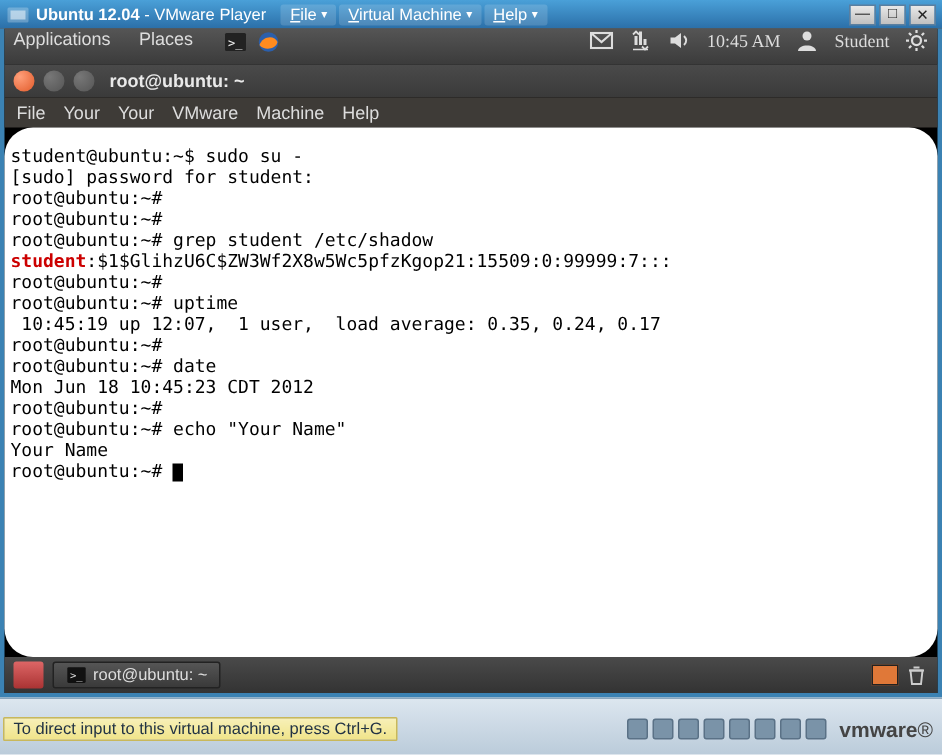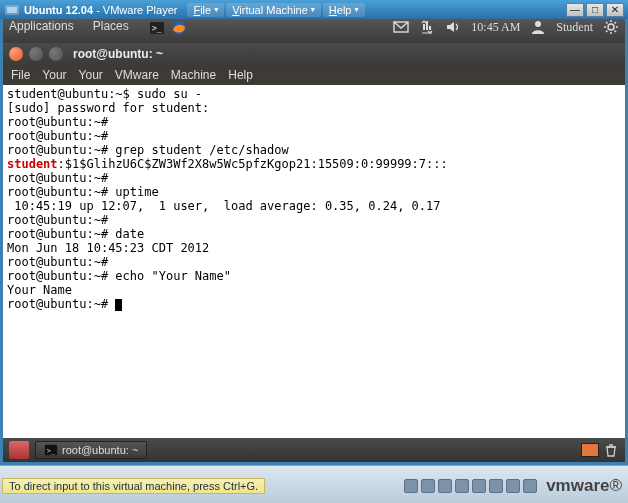--- a/index.html
+++ b/index.html
@@ -31,38 +31,38 @@
   
   .term-window { position: absolute; left: 0; right: 0; top: 24px; bottom: 24px; display: flex; flex-direction: column; }
   .term-title { height: 22px; background: linear-gradient(#4a4a4a,#3a3a3a); display: flex; align-items: center; padding: 0 6px; gap: 6px; }
   .term-title .wbtn { width: 14px; height: 14px; border-radius: 50%; display: inline-block; }
   .wbtn.close { background: radial-gradient(circle at 30% 30%, #ff9f7a, #e25b2a); }
   .wbtn.min   { background: radial-gradient(circle at 30% 30%, #777, #555); }
   .wbtn.max   { background: radial-gradient(circle at 30% 30%, #777, #555); }
   .term-title .title-text { color: #e9e9e9; font-size: 12px; font-weight: bold; margin-left: 4px; }
   .term-menu { height: 20px; background: #3e3b37; display: flex; align-items: center; gap: 12px; padding: 0 8px; color: #ddd; font-size: 12px; }
   .term-menu span { cursor: pointer; }
-  .term-body { flex: 1; background: #fff; color: #000; font-family: "DejaVu Sans Mono","Courier New",monospace; font-size: 12px; line-height: 14px; padding: 2px 4px; white-space: pre; overflow: hidden; }
+  .term-body { flex: 1; background: #fff; color: #000; font-family: "DejaVu Sans Mono","Courier New",monospace; font-size: 12px; line-height: 14px; padding: 12px 4px; white-space: pre; overflow: hidden; border-radius: 19px; }
   .term-body .red { color: #cc0000; font-weight: bold; }
   .cursor { display: inline-block; width: 7px; height: 12px; background: #000; vertical-align: text-bottom; }
 
   
   .ubuntu-bottom { position: absolute; left: 0; right: 0; bottom: 0; height: 24px; background: linear-gradient(#4a4a4a,#333); display: flex; align-items: center; padding: 0 6px; gap: 6px; }
   .ubuntu-bottom .desk-btn { width: 20px; height: 18px; background: linear-gradient(#d66,#a33); border-radius: 2px; }
   .ubuntu-bottom .task { background: linear-gradient(#555,#3a3a3a); border: 1px solid #222; color: #ddd; font-size: 11px; padding: 1px 8px; border-radius: 2px; display: flex; align-items: center; gap: 4px; }
   .ubuntu-bottom .right-ws { margin-left: auto; display: flex; gap: 4px; align-items: center; }
   .ubuntu-bottom .ws { width: 18px; height: 14px; background: #e07838; border: 1px solid #222; }
   .ubuntu-bottom .trash { width: 16px; height: 16px; color: #ccc; }
 
   
   .vmware-status { height: 40px; background: linear-gradient(#dce6ef,#b9cad9); border-top: 1px solid #8aa6bd; display: flex; align-items: center; font-size: 11px; color: #234; gap: 17px; }
   .vmware-status .hint { background: linear-gradient(#f7f0b8,#f0e48a); border: 1px solid #c9b85a; padding: 1px 6px; margin-left: 2px; border-radius: 1px; }
   .vmware-status .tray { margin-left: auto; display: flex; gap: 3px; align-items: center; padding-right: 6px; }
   .vmware-status .tray .dev { width: 14px; height: 14px; background: #7a93a8; border: 1px solid #5a7186; border-radius: 2px; }
-  .vmware-status .brand { color: #444; font-size: 17px; margin-left: 6px; }
+  .vmware-status .brand { color: #444; font-size: 14px; margin-left: 6px; }
 
   
   .vmware-bottom-border { height: 3px; background: #3b82b3; }
 
   u.m { text-decoration: underline; }
 </style>
 </head>
 <body>
 
 <div class="vmware-titlebar">

